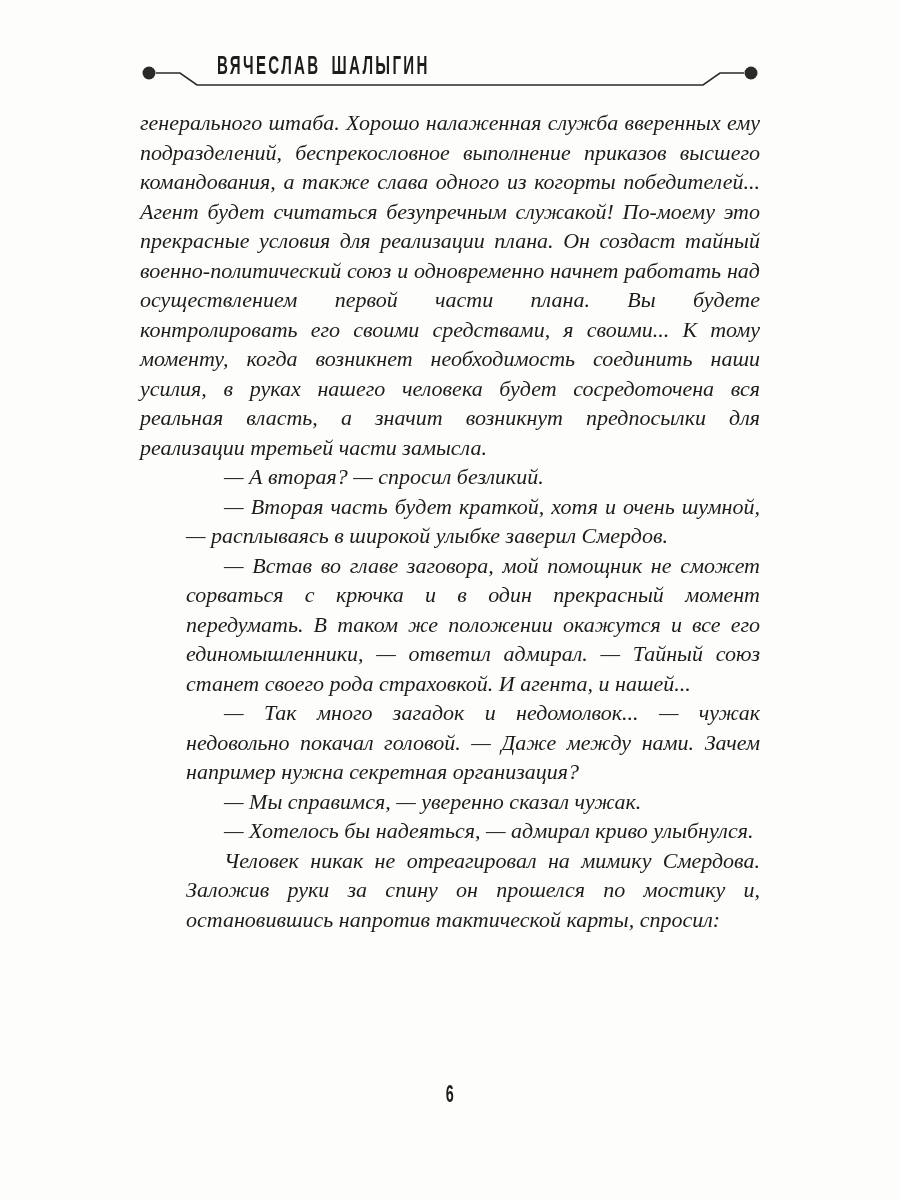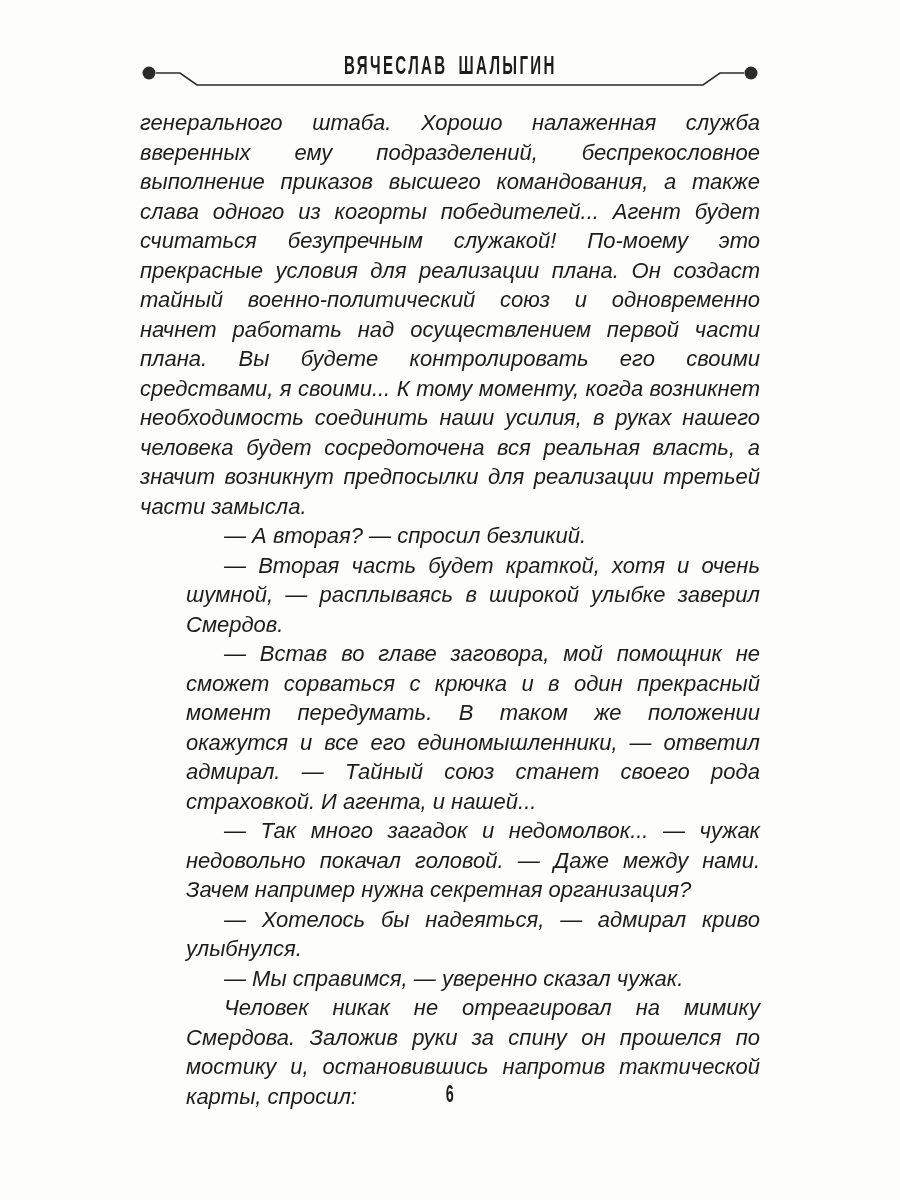--- a/index.html
+++ b/index.html
@@ -26,21 +26,21 @@
   .ornament-svg {
     position: absolute;
     left: 140px;
     top: 48px;
   }
   .author-title {
     position: absolute;
     left: 140px;
     top: 52px;
     width: 620px;
-    text-align: center;
+    text-align: left;
     color: #1d1d1b;
   }
   .author-title .condensed {
     display: inline-block;
     font-family: "Liberation Sans", sans-serif;
     font-weight: 700;
     font-size: 26px;
     line-height: 26px;
     letter-spacing: 4px;
     word-spacing: 8px;
@@ -51,21 +51,21 @@
   
   .content {
     position: absolute;
     left: 140px;
     top: 108px;
     width: 620px;
     color: #1c1c1a;
   }
   .content p {
     margin: 0;
-    font-family: Liberation Sans, sans-serif;
+    font-family: Liberation Serif, serif;
     font-style: italic;
     font-size: 22px;
     line-height: 29.5px;
     text-align: justify;
   }
   .content p.indent {
     text-indent: 38px;
     margin-left: 46px;
   }
   
@@ -102,22 +102,22 @@
       <span class="condensed">ВЯЧЕСЛАВ ШАЛЫГИН</span>
     </div>
   </div>
 
   <div class="content">
     <p>генерального штаба. Хорошо налаженная служба вверенных ему подразделений, беспрекословное выполнение приказов высшего командования, а также слава одного из когорты победителей... Агент будет считаться безупречным служакой! По-моему это прекрасные условия для реализации плана. Он создаст тайный военно-политический союз и одновременно начнет работать над осуществлением первой части плана. Вы будете контролировать его своими средствами, я своими... К тому моменту, когда возникнет необходимость соединить наши усилия, в руках нашего человека будет сосредоточена вся реальная власть, а значит возникнут предпосылки для реализации третьей части замысла.</p>
     <p class="indent">— А вторая? — спросил безликий.</p>
     <p class="indent">— Вторая часть будет краткой, хотя и очень шумной, — расплываясь в широкой улыбке заверил Смердов.</p>
     <p class="indent">— Встав во главе заговора, мой помощник не сможет сорваться с крючка и в один прекрасный момент передумать. В таком же положении окажутся и все его единомышленники, — ответил адмирал. — Тайный союз станет своего рода страховкой. И агента, и нашей...</p>
     <p class="indent">— Так много загадок и недомолвок... — чужак недовольно покачал головой. — Даже между нами. Зачем например нужна секретная организация?</p>
+    <p class="indent">— Мы справимся, — уверенно сказал чужак.</p>
     <p class="indent">— Хотелось бы надеяться, — адмирал криво улыбнулся.</p>
-    <p class="indent">— Мы справимся, — уверенно сказал чужак.</p>
     <p class="indent">Человек никак не отреагировал на мимику Смердова. Заложив руки за спину он прошелся по мостику и, остановившись напротив тактической карты, спросил:</p>
   </div>
 
   <div class="page-footer">
     <span class="condensed">6</span>
   </div>
 
 </div>
 
 </body></html>

